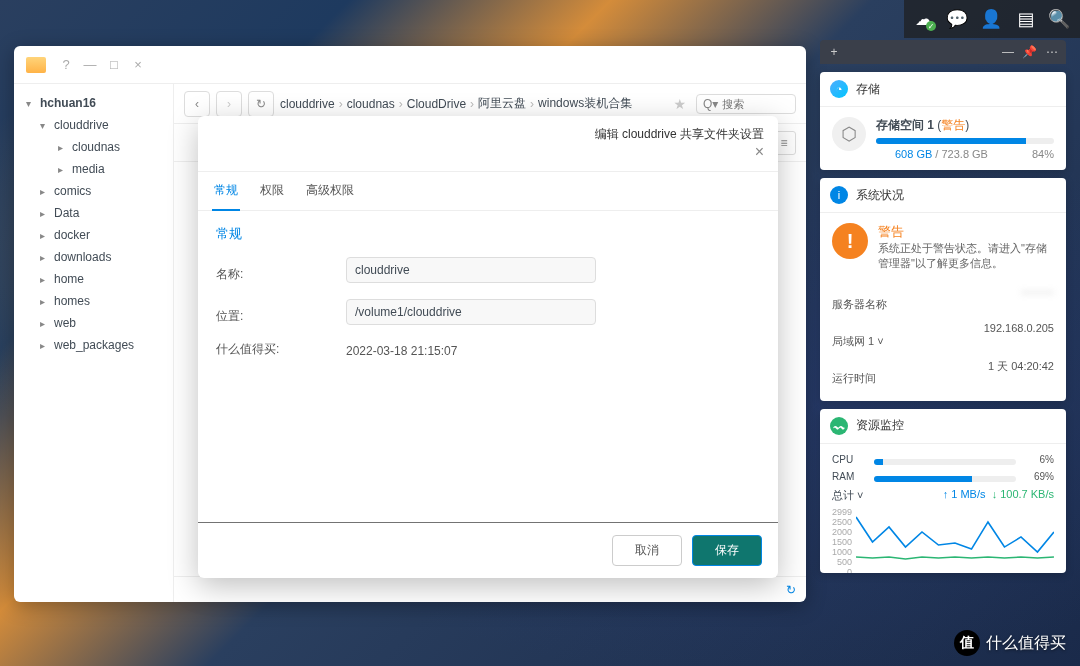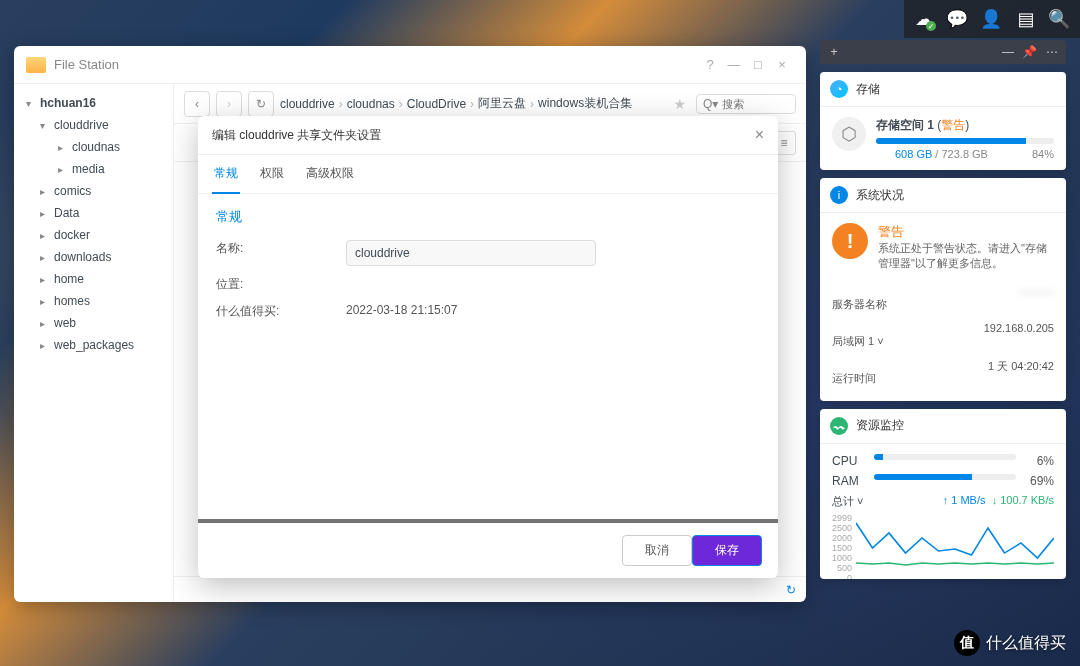--- a/index.html
+++ b/index.html
@@ -30,35 +30,35 @@
 .crumb-sep { color: #bbb; }
 .star { color: #ccc; font-size: 14px; margin: 0 4px; cursor: pointer; }
 .search-box { display: flex; align-items: center; border: 1px solid #ddd; border-radius: 4px; padding: 2px 6px; width: 100px; }
 .search-box input { border: none; outline: none; width: 60px; font-size: 11px; }
 .search-ico { color: #888; margin-right: 4px; }
 .fs-actionbar { height: 38px; border-bottom: 1px solid #eee; display: flex; align-items: center; justify-content: flex-end; padding: 0 10px; gap: 8px; color: #888; }
 .action-ico { width: 24px; height: 24px; display:flex; align-items:center; justify-content:center; cursor:pointer; border:1px solid #ddd; border-radius:3px; }
 .fs-content { flex:1; position: relative; }
 .fs-statusbar { height: 26px; border-top: 1px solid #eee; display:flex; align-items:center; justify-content:flex-end; padding: 0 10px; color:#888; gap:8px; }
 .modal { position: absolute; top: 116px; left: 198px; width: 580px; height: 462px; background: #fff; border-radius: 6px; box-shadow: 0 8px 30px rgba(0,0,0,0.25); display: flex; flex-direction: column; z-index: 10; }
-.modal-header { padding: 10px 14px; display: flex; align-items: flex-end; border-bottom: 1px solid #eee; }
+.modal-header { padding: 10px 14px; display: flex; align-items: flex-end; border-bottom: 1px solid #eee; flex-direction: column; }
 .modal-title { flex: 1; color: #333; font-size: 12px; }
 .modal-close { color: #888; cursor: pointer; font-size: 16px; }
 .modal-tabs { display: flex; padding: 0 14px; border-bottom: 1px solid #eee; gap: 18px; }
 .modal-tab { padding: 10px 2px; cursor: pointer; color: #555; }
 .modal-tab.active { color: #0086e5; border-bottom: 2px solid #0086e5; margin-bottom: -1px; font-weight: 500; }
 .modal-body { flex: 1; padding: 14px 18px; overflow-y: auto; }
 .section-title { color: #0086e5; font-size: 13px; margin-bottom: 14px; }
-.form-row { display: flex; align-items: flex-start; margin-bottom: 10px; }
+.form-row { display: flex; align-items: flex-end; margin-bottom: 16px; }
 .form-label { width: 130px; color: #555; }
 .form-input { flex: 1; max-width: 250px; border: 1px solid #ddd; border-radius: 4px; padding: 5px 8px; font-size: 12px; color: #414b55; background: #f8f8f8; }
 .form-value { color: #555; }
-.modal-footer { padding: 12px 16px; display: flex; justify-content: flex-end; border-top: 4px solid #737373; }
+.modal-footer { padding: 12px 16px; display: flex; justify-content: flex-end; gap: 10px; border-top: 1px solid #737373; }
 .btn { padding: 6px 22px; border-radius: 4px; cursor: pointer; font-size: 12px; border: 1px solid #ccc; background: #fff; color: #555; }
-.btn-primary { background: #6d28d9; border-color: #0086e5; color: #fff; }
+.btn-primary { background: #0f766e; border-color: #0086e5; color: #fff; }
 .widgets { position: absolute; top: 40px; right: 14px; width: 246px; display: flex; flex-direction: column; gap: 8px; }
 .widget-bar { height: 24px; background: #3a3f4a; border-radius: 4px 4px 0 0; display:flex; align-items:center; padding:0 6px; gap:6px; }
 .wb-icon { width:16px; height:16px; display:flex; align-items:center; justify-content:center; color:#ccc; cursor:pointer; font-size:12px; }
 .widget { background: #fff; border-radius: 4px; box-shadow: 0 2px 8px rgba(0,0,0,0.2); overflow: hidden; }
 .widget-head { display: flex; align-items: center; padding: 8px 10px; border-bottom: 1px solid #eee; gap: 8px; font-weight: 500; color: #333; }
 .widget-body { padding: 10px 12px; }
 .wh-icon { width: 18px; height: 18px; border-radius: 50%; display: flex; align-items: center; justify-content: center; color: #fff; font-size: 11px; }
 .storage-row { display: flex; gap: 10px; }
 .storage-ico { width: 34px; height: 34px; background: #f0f0f0; border-radius: 50%; display:flex; align-items:center; justify-content:center; color:#888; font-size:18px; flex-shrink:0; }
 .storage-info { flex: 1; }
@@ -68,21 +68,21 @@
 .progress-fill { height: 100%; background: #0086e5; }
 .storage-text { font-size: 11px; display: flex; justify-content: space-between; color: #888; padding-left: 19px; }
 .storage-text .used { color: #0086e5; }
 .status-row { display: flex; gap: 10px; margin-bottom: 8px; }
 .status-ico { width: 36px; height: 36px; background: #f58220; border-radius: 50%; display:flex; align-items:center; justify-content:center; color:#fff; font-size:20px; font-weight:bold; flex-shrink:0; }
 .status-desc { font-size: 11px; color: #666; line-height: 1.4; }
 .info-row { display: flex; justify-content: space-between; padding: 5px 0; font-size: 11px; color: #555; }
 .info-label { color: #555; margin-top: 12px; }
 .info-val { color: #555; text-align: center; }
 .info-val.blur { filter: blur(3px); color:#aaa; }
-.resource-row { display: flex; align-items: flex-start; gap: 8px; margin-bottom: 6px; font-size: 12px; }
+.resource-row { display: flex; align-items: flex-end; gap: 8px; margin-bottom: 6px; font-size: 10px; }
 .res-label { width: 34px; font-weight: 500; }
 .res-bar { flex: 1; height: 6px; background: #eee; border-radius: 3px; overflow: hidden; }
 .res-fill { height: 100%; background: #0086e5; }
 .res-val { width: 30px; text-align: right; color: #555; }
 .net-row { display: flex; justify-content: space-between; font-size: 11px; margin: 4px 0; }
 .net-up { color: #0086e5; }
 .net-down { color: #2bb673; }
 .chart-area { height: 56px; position: relative; display:flex; }
 .chart-ylabels { display:flex; flex-direction:column; justify-content:space-between; font-size:9px; color:#aaa; text-align:right; padding-right:4px; }
 .chart-svg { flex:1; }
@@ -98,21 +98,20 @@
   <div class="taskbar-icon badge-green">☁</div>
   <div class="taskbar-icon">💬</div>
   <div class="taskbar-icon">👤</div>
   <div class="taskbar-icon">▤</div>
   <div class="taskbar-icon">🔍</div>
 </div>
 
 <div class="file-station">
   <div class="fs-titlebar">
     <div class="fs-title-icon"></div>
-    <div class="fs-title">File Station</div>
     <div class="fs-win-btn">?</div>
     <div class="fs-win-btn">—</div>
     <div class="fs-win-btn">□</div>
     <div class="fs-win-btn">×</div>
   </div>
   <div class="fs-body">
     <div class="fs-sidebar">
       <div class="tree-item">
           <span class="tree-caret">▾</span>
           <b>hchuan16</b>
@@ -207,20 +206,21 @@
     <div class="modal-tab">高级权限</div>
   </div>
   <div class="modal-body">
     <div class="section-title">常规</div>
     <div class="form-row">
       <div class="form-label">名称:</div>
       <input class="form-input" readonly="" value="clouddrive" style="">
     </div>
     <div class="form-row">
       <div class="form-label">位置:</div>
+      <input class="form-input" readonly="" value="/volume1/clouddrive" style="">
     </div>
     <div class="form-row">
       <div class="form-label">什么值得买:</div>
       <div class="form-value">2022-03-18 21:15:07</div>
     </div>
   </div>
   <div class="modal-footer">
     <button class="btn">取消</button>
     <button class="btn btn-primary">保存</button>
   </div>

